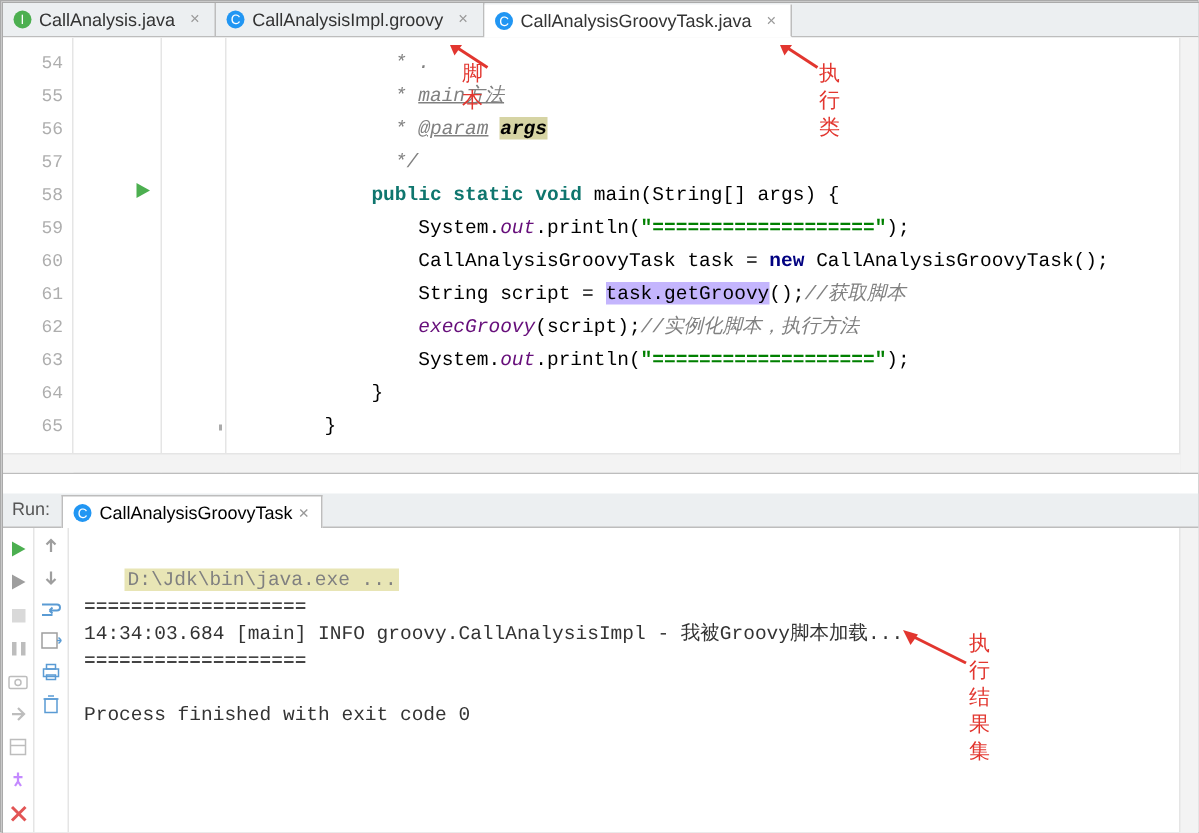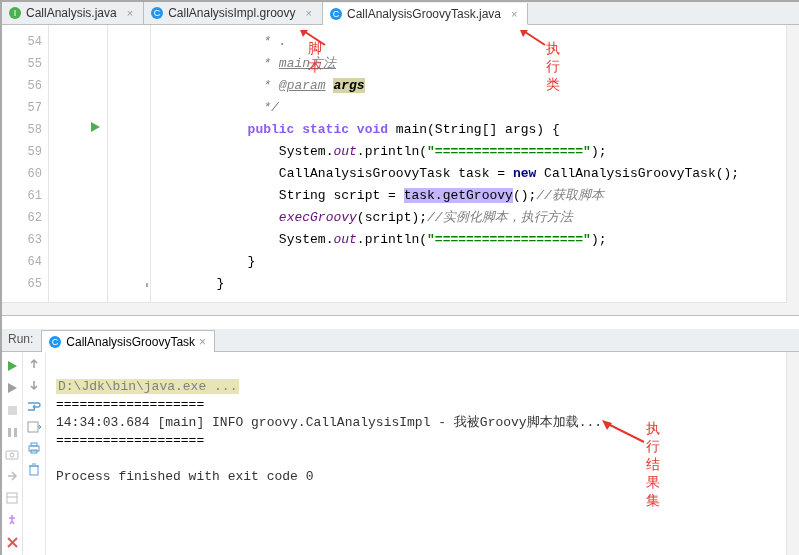--- a/index.html
+++ b/index.html
@@ -104,21 +104,21 @@
   }
   .code {
     font-family: Consolas, "Courier New", monospace;
     font-size: 13px;
     line-height: 22px;
     padding: 6px 0 0 6px;
     white-space: pre;
   }
   
   .c-cmt  { color: #808080; font-style: italic; }
-  .c-kw   { color: #8b5cf6; font-weight: bold; }
+  .c-kw   { color: #0f766e; font-weight: bold; }
   .c-cls  { color: #000; }
   .c-stat { color: #660e7a; font-style: italic; }
   .c-str  { color: #008000; font-weight: bold; }
   .c-new  { color: #000080; font-weight: bold; }
   .hl     { background: #c4b5fd; }
   .hl-param { background: #d6d4a4; font-weight: bold; font-style: italic;}
   .underline { text-decoration: underline; }
 
   
   .run-header {
@@ -172,21 +172,21 @@
   }
   .console {
     font-family: Consolas, "Courier New", monospace;
     font-size: 13px;
     padding: 8px 10px;
     white-space: pre;
     line-height: 18px;
     flex: 1;
     overflow: hidden;
   }
-  .console .exe { color:#808080; background:#e8e5b5; padding:0 2px; }
+  .console .exe { color:#808080; background:#e8e5b5; padding:0 2px;margin-left:27px; }
   .console .msg { color:#333; }
   .console .finished { color:#333;margin-top:16px; }
   .sep-line {}
   .sbv{ position:absolute; right:0; top:0; bottom:0; width:12px; background:#f3f3f3; border-left:1px solid #e5e5e5;}
   .sbh{ position:absolute; left:0; right:12px; bottom:0; height:12px; background:#f3f3f3; border-top:1px solid #e5e5e5;}
 </style>
 </head>
 <body>
 
 <div class="tab-bar">

